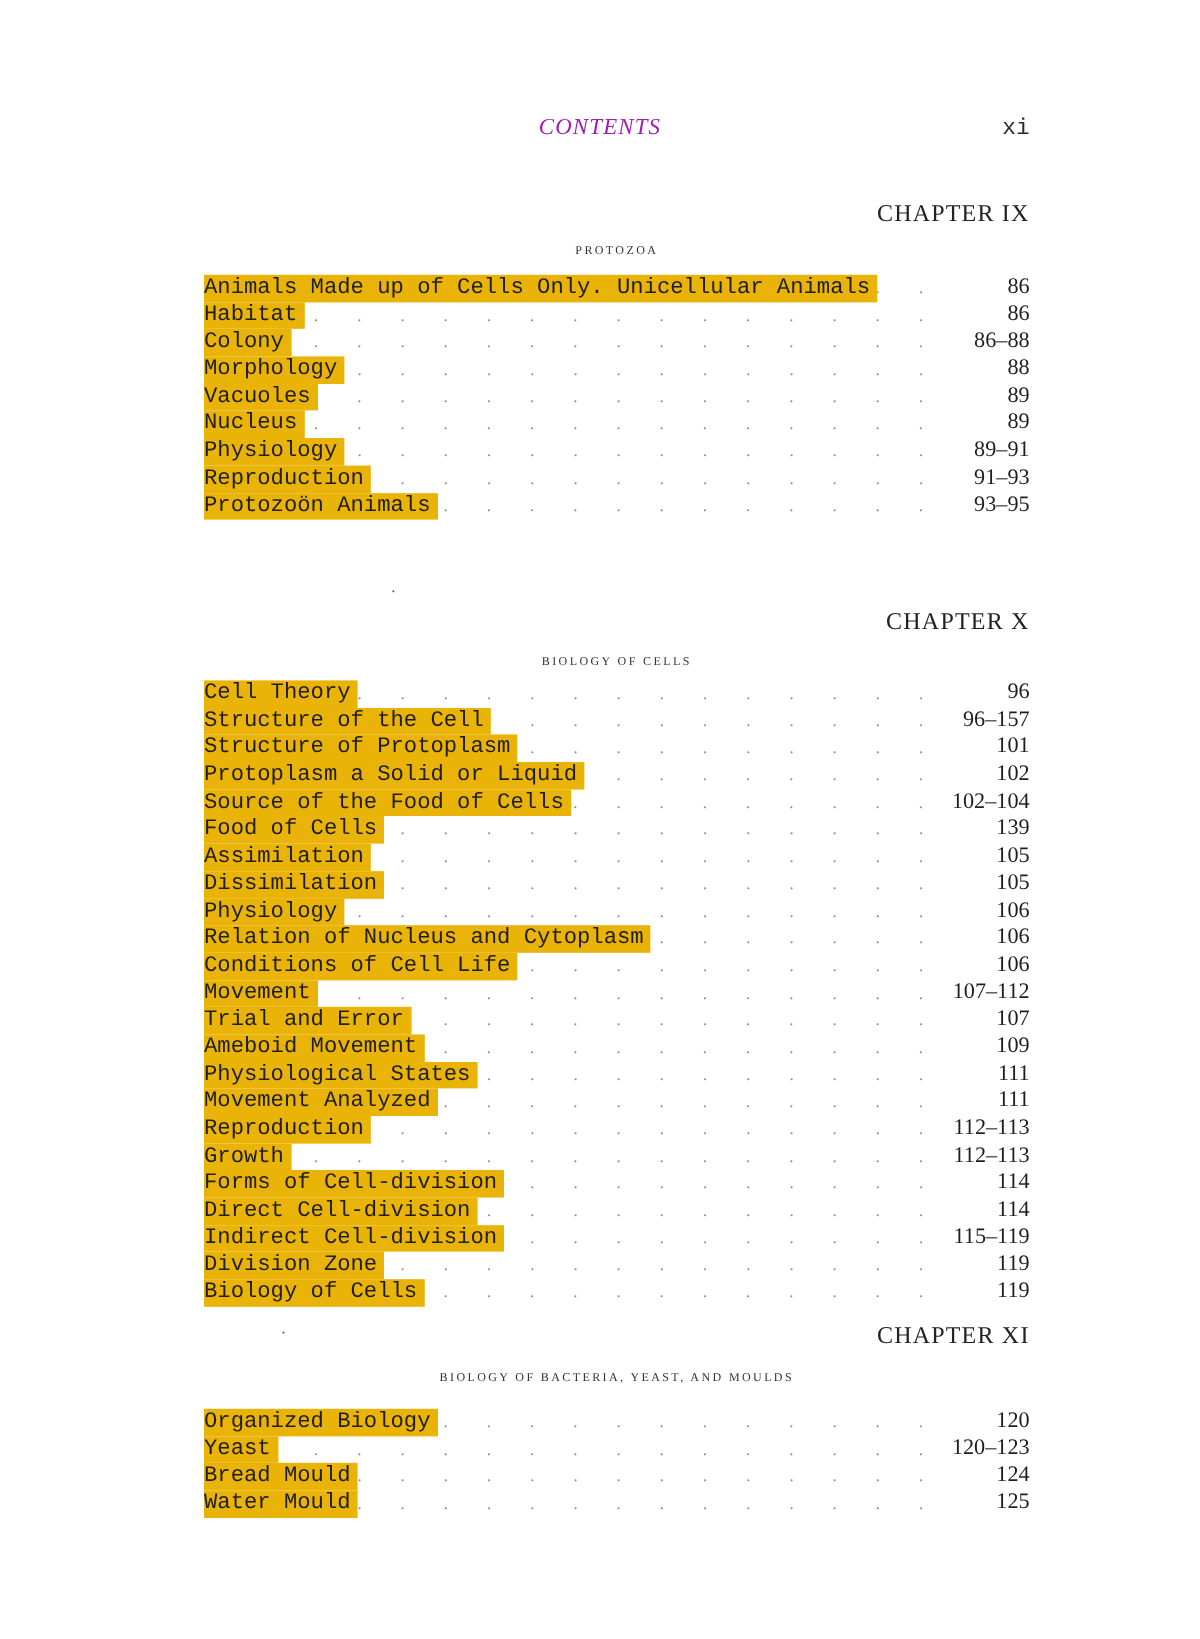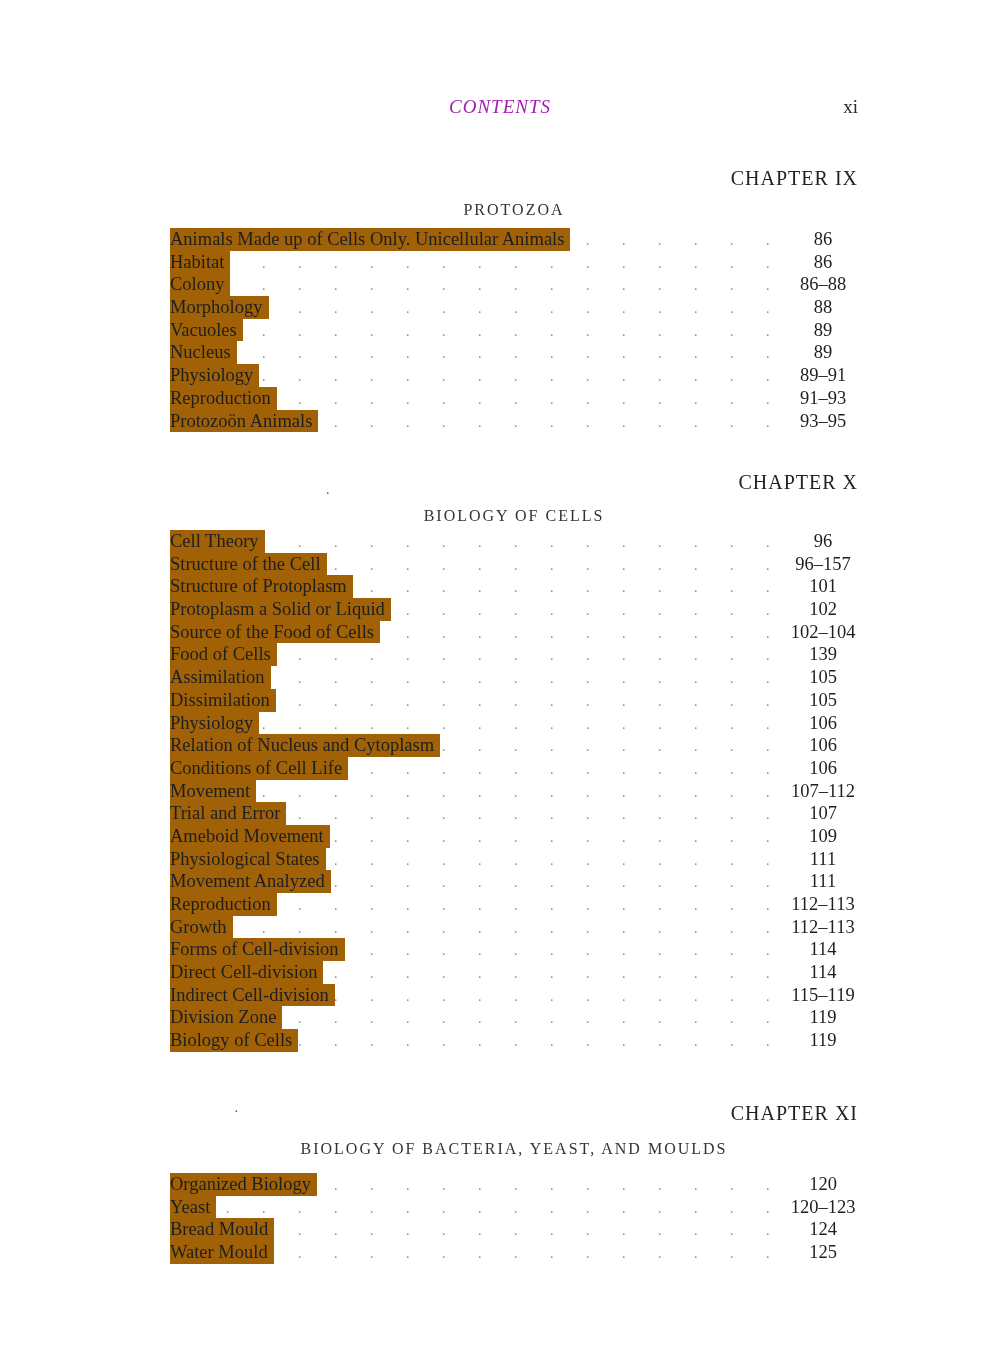--- a/index.html
+++ b/index.html
@@ -32,37 +32,38 @@
       font-size: 19px;
       letter-spacing: 1px;
       color: #a21caf;
     }
     .page-number {
       position: absolute;
       right: 142px;
       top: 0;
       font-size: 19px;
       color: #2a2a2a;
+      font-family: Liberation Mono, monospace;
     }
     .chapter {
       position: absolute;
       left: 170px;
       width: 688px;
     }
     .chapter-heading {
       text-align: right;
       font-size: 20px;
       letter-spacing: 1px;
       height: 28px;
       line-height: 28px;
       color: #222;
     }
     .chapter-subtitle {
       text-align: center;
-      font-size: 16px;
+      font-size: 10px;
       letter-spacing: 2px;
       height: 20px;
       line-height: 20px;
       color: #333;
       text-transform: uppercase;
     }
     .entries {
       list-style: none;
       margin: 0;
       padding: 0;
@@ -71,35 +72,36 @@
       display: flex;
       align-items: baseline;
       height: 22.7px;
       line-height: 22.7px;
       font-size: 18.5px;
       white-space: nowrap;
     }
     .entry-title {
       flex: 0 0 auto;
       padding-right: 6px;
-      background: #a16207;
+      background: #eab308;
+      font-family: Liberation Mono, monospace;
     }
     .leader {
       flex: 1 1 auto;
       overflow: hidden;
       color: #8a8a8a;
       font-size: 14px;
       letter-spacing: 14.5px;
       text-align: right;
       direction: rtl;
     }
     .entry-page {
       flex: 0 0 auto;
       min-width: 70px;
-      text-align: center;
+      text-align: right;
       padding-left: 4px;
     }
     .stray-mark {
       position: absolute;
       font-size: 14px;
       color: #555;
     }
   </style>
 </head>
 <body>
@@ -156,21 +158,21 @@
     <li class="entry">
         <span class="entry-title">Protozoön Animals</span>
         <span class="leader">. . . . . . . . . . . . . . . . . . . . . . . . . . . . . . . . . . . .</span>
         <span class="entry-page">93–95</span>
       </li>
   </ul>
 </section>
 
 <span class="stray-mark" style="left:326px; top:482px;">.</span>
 
-<section class="chapter" style="top:468px;">
+<section class="chapter" style="top:504px;">
   <div class="chapter-heading">CHAPTER X</div>
   <div class="chapter-subtitle" style="margin-top:10px;">BIOLOGY OF CELLS</div>
   <ul class="entries" style="margin-top:4px;">
     <li class="entry">
         <span class="entry-title">Cell Theory</span>
         <span class="leader">. . . . . . . . . . . . . . . . . . . . . . . . . . . . . . . . . . . .</span>
         <span class="entry-page">96</span>
       </li>
     <li class="entry">
         <span class="entry-title">Structure of the Cell</span>

